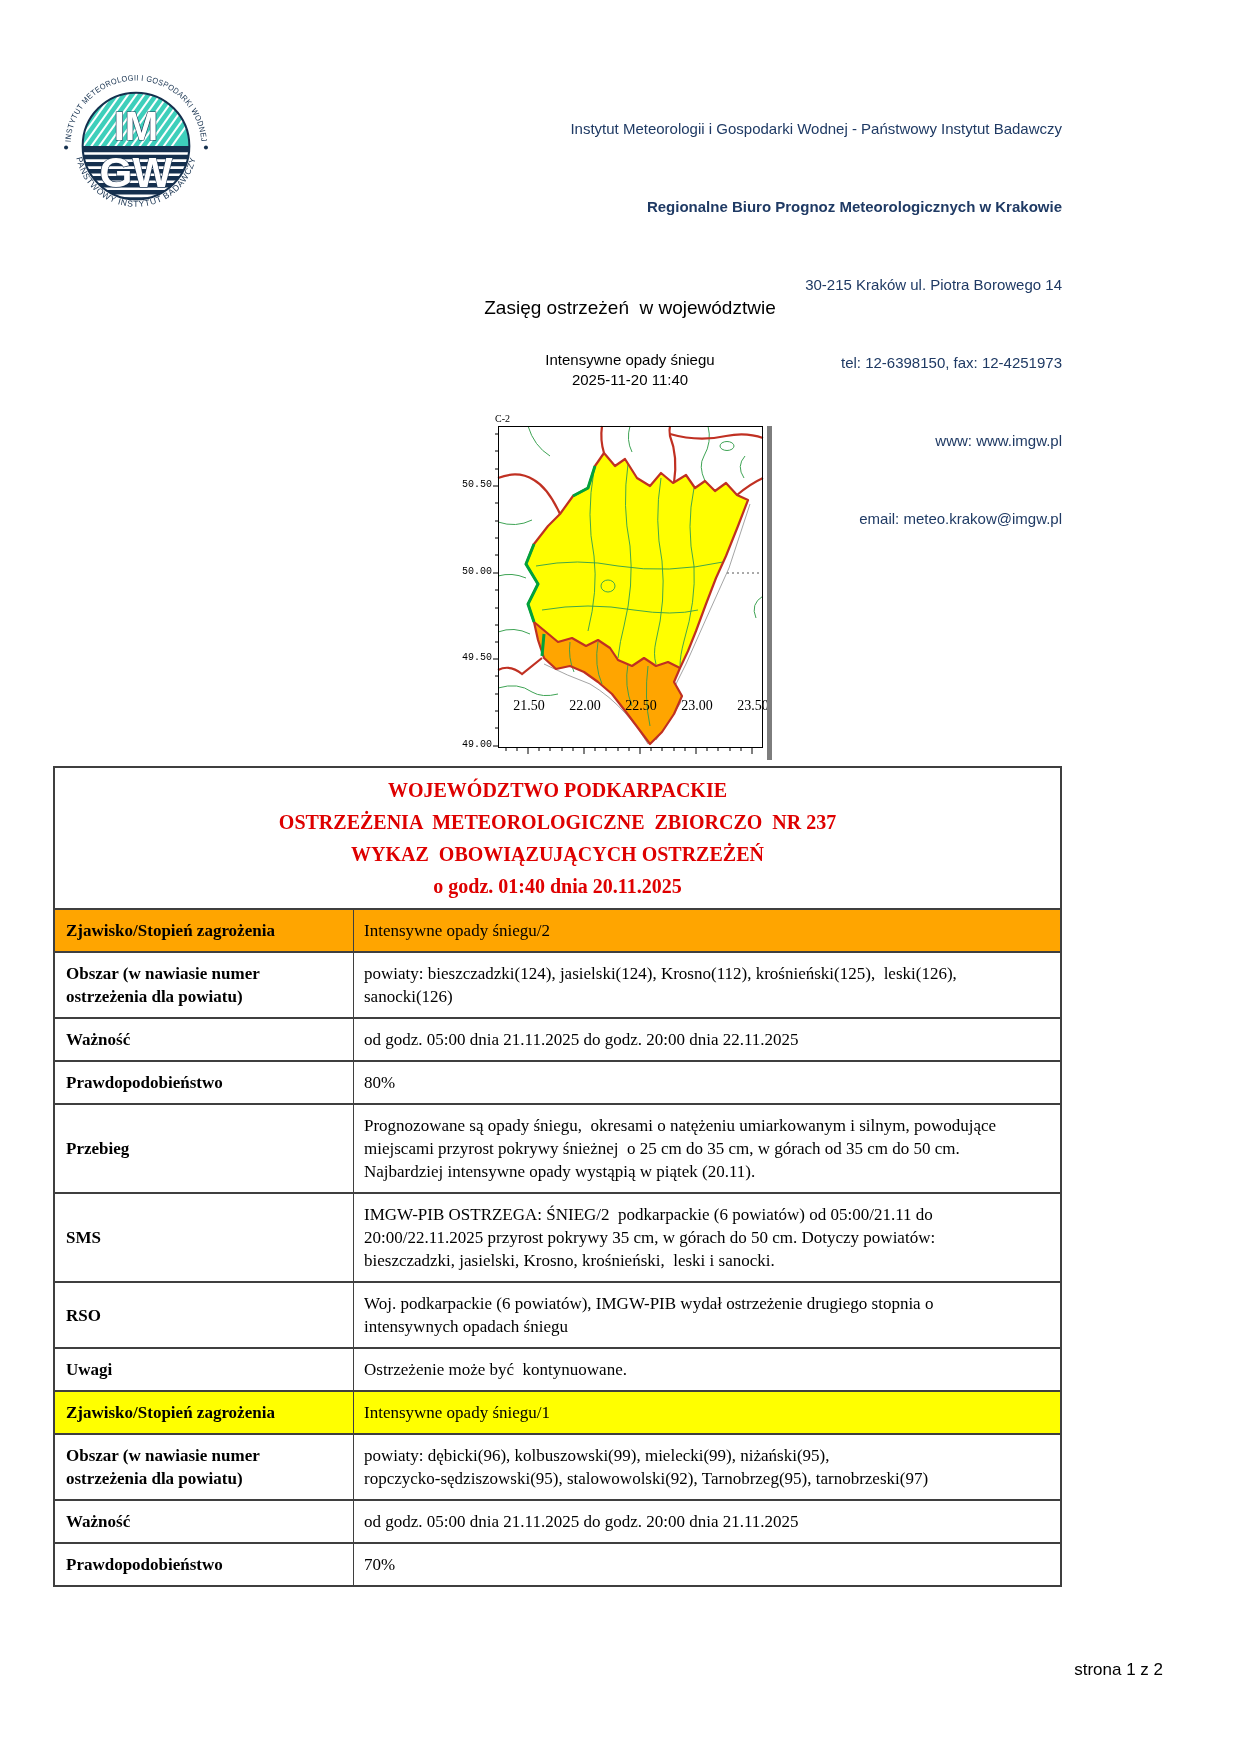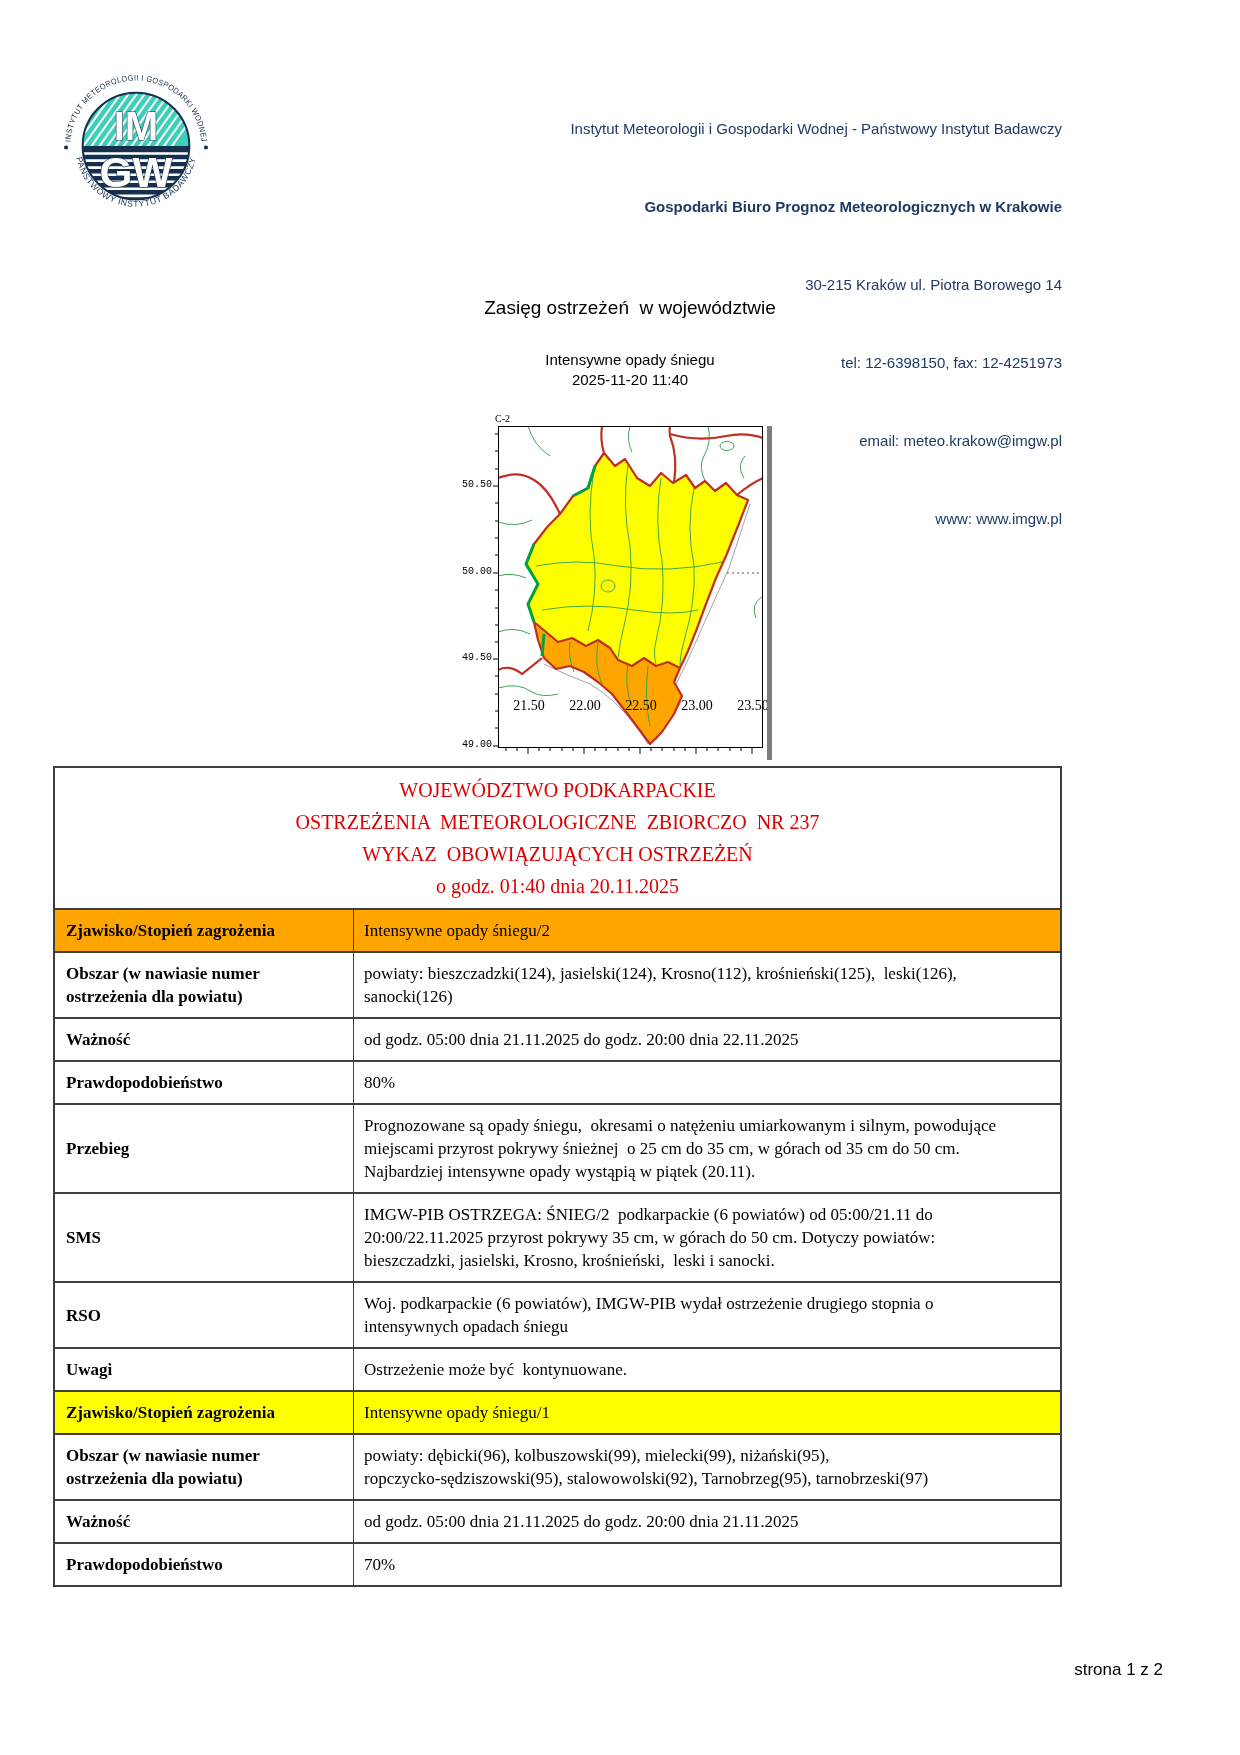--- a/index.html
+++ b/index.html
@@ -27,21 +27,21 @@
   .map-shadow{position:absolute;right:-9px;top:0px;width:5px;height:334px;background:#7d7d7d;}
 
   
   #warn-table{position:absolute;left:53px;top:766px;width:1009px;border-collapse:collapse;
     font-family:"Liberation Serif",serif;font-size:17px;}
   #warn-table td{border:2px solid #3f3f3f;vertical-align:middle;padding:9px 10px;line-height:23px;}
   #warn-table td.lbl{width:277px;font-weight:bold;border-right:1px solid #3f3f3f;padding-left:11px;}
   #warn-table td.val{border-left:1px solid #3f3f3f;white-space:pre-wrap;}
   #warn-table tr.lvl2{background:#FFA500;}
   #warn-table tr.lvl1{background:#FFFF00;}
-  #warn-table td.tbl-title{ text-align:center;color:#DE0000;font-weight:normal;
+  #warn-table td.tbl-title{ text-align:center;color:#DE0000;font-weight:bold;
     font-size:20px;line-height:32px;padding:6px 8px;}
   .ttl-line{white-space:pre-wrap;}
 
   
   #page-num{position:absolute;top:1660px;right:77px;font-size:17px;}
 </style>
 </head>
 <body>
 
 <div>
@@ -95,25 +95,25 @@
     </text>
     <text font-family="Liberation Sans, sans-serif" font-size="8.5" fill="#15304E" letter-spacing="0.6">
       <textPath href="#arcBot" startOffset="50%" text-anchor="middle">PAŃSTWOWY INSTYTUT BADAWCZY</textPath>
     </text>
     <circle cx="8" cy="79" r="2" fill="#15304E"></circle>
     <circle cx="147" cy="79" r="2" fill="#15304E"></circle>
   </svg>
 
   <div class="letterhead-text">
     <div>Instytut Meteorologii i Gospodarki Wodnej - Państwowy Instytut Badawczy</div>
-    <div class="bold">Gospodarki Biuro Prognoz Meteorologicznych w Krakowie</div>
+    <div class="bold">Regionalne Biuro Prognoz Meteorologicznych w Krakowie</div>
     <div>30-215 Kraków ul. Piotra Borowego 14</div>
     <div>tel: 12-6398150, fax: 12-4251973</div>
+    <div>www: www.imgw.pl</div>
     <div>email: meteo.krakow@imgw.pl</div>
-    <div>www: www.imgw.pl</div>
   </div>
 
   <div id="sec-title" class="center-col">Zasięg ostrzeżeń  w województwie</div>
   <div id="sec-sub" class="center-col">
     <div>Intensywne opady śniegu</div>
     <div>2025-11-20 11:40</div>
   </div>
 
   <div id="map-wrap">
     <div class="map-corner">C-2</div>

